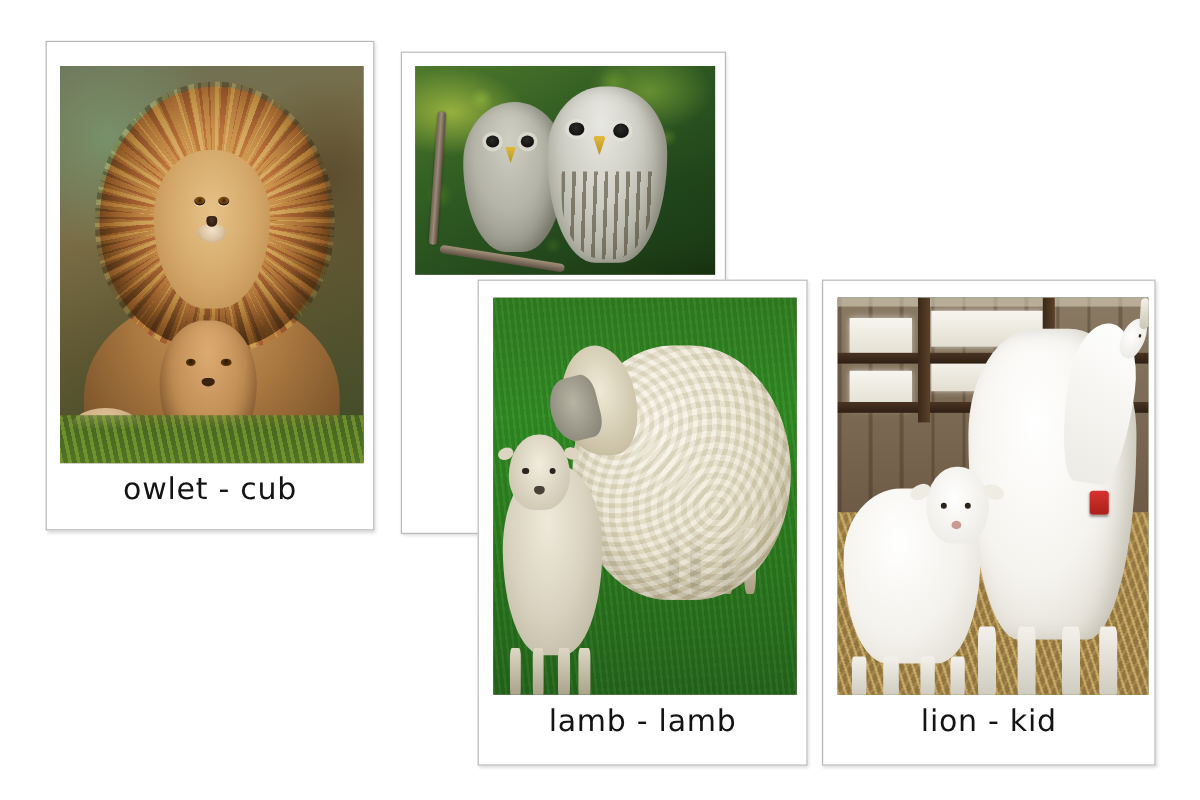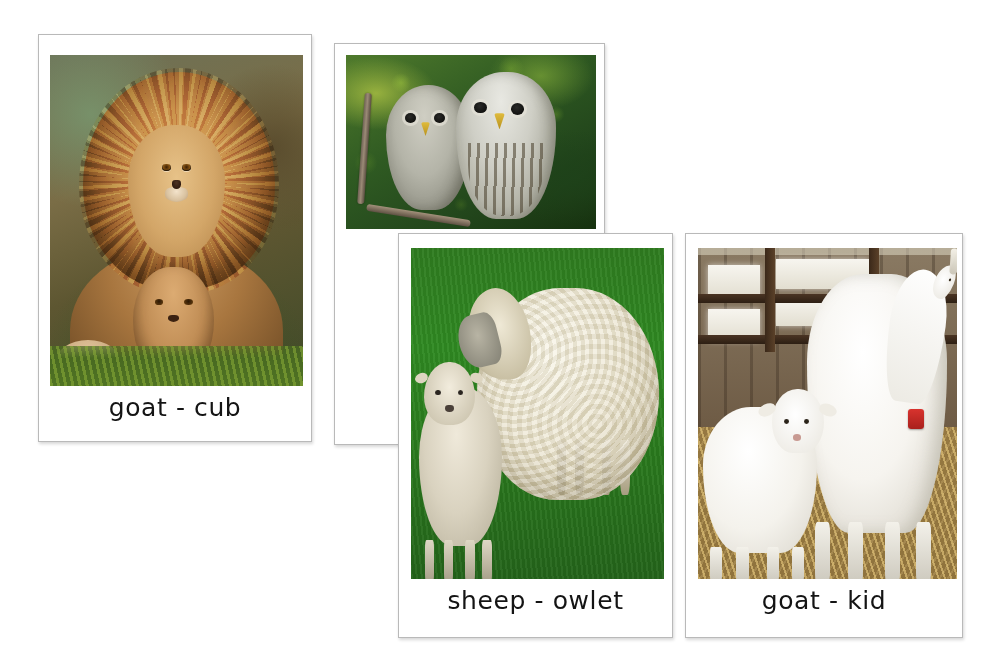--- a/index.html
+++ b/index.html
@@ -456,21 +456,21 @@
         </div>
         <div class="lion-cub">
           <div class="cub-eye l"></div>
           <div class="cub-eye r"></div>
           <div class="cub-nose"></div>
         </div>
         <div class="cub-paw"></div>
         <div class="lion-grass"></div>
       </div>
     </div>
-    <div class="card-caption">goat - cub</div>
+    <div class="card-caption">owlet - cub</div>
   </div>
 
   <div class="card" id="card-owl">
     <div class="card-photo">
       <div class="scene">
         <div class="owl-bg"></div>
         <div class="owl-leaves"></div>
         <div class="owl-branch"></div>
         <div class="owl-branch2"></div>
         <div class="owlet">
@@ -512,21 +512,21 @@
           </div>
           <div class="lamb-legs">
             <span></span>
               <span></span>
               <span></span>
               <span></span>
           </div>
         </div>
       </div>
     </div>
-    <div class="card-caption">sheep - owlet</div>
+    <div class="card-caption">lamb - lamb</div>
   </div>
 
   <div class="card" id="card-goat">
     <div class="card-photo">
       <div class="scene">
         <div class="goat-bg"></div>
         <div class="barn-wall">
           <div class="barn-window w1"></div>
           <div class="barn-window w2"></div>
           <div class="barn-window w3"></div>
@@ -563,16 +563,16 @@
           </div>
           <div class="goat-legs">
             <span></span>
               <span></span>
               <span></span>
               <span></span>
           </div>
         </div>
       </div>
     </div>
-    <div class="card-caption">goat - kid</div>
+    <div class="card-caption">lion - kid</div>
   </div>
 
 </div>
 
 </body></html>

